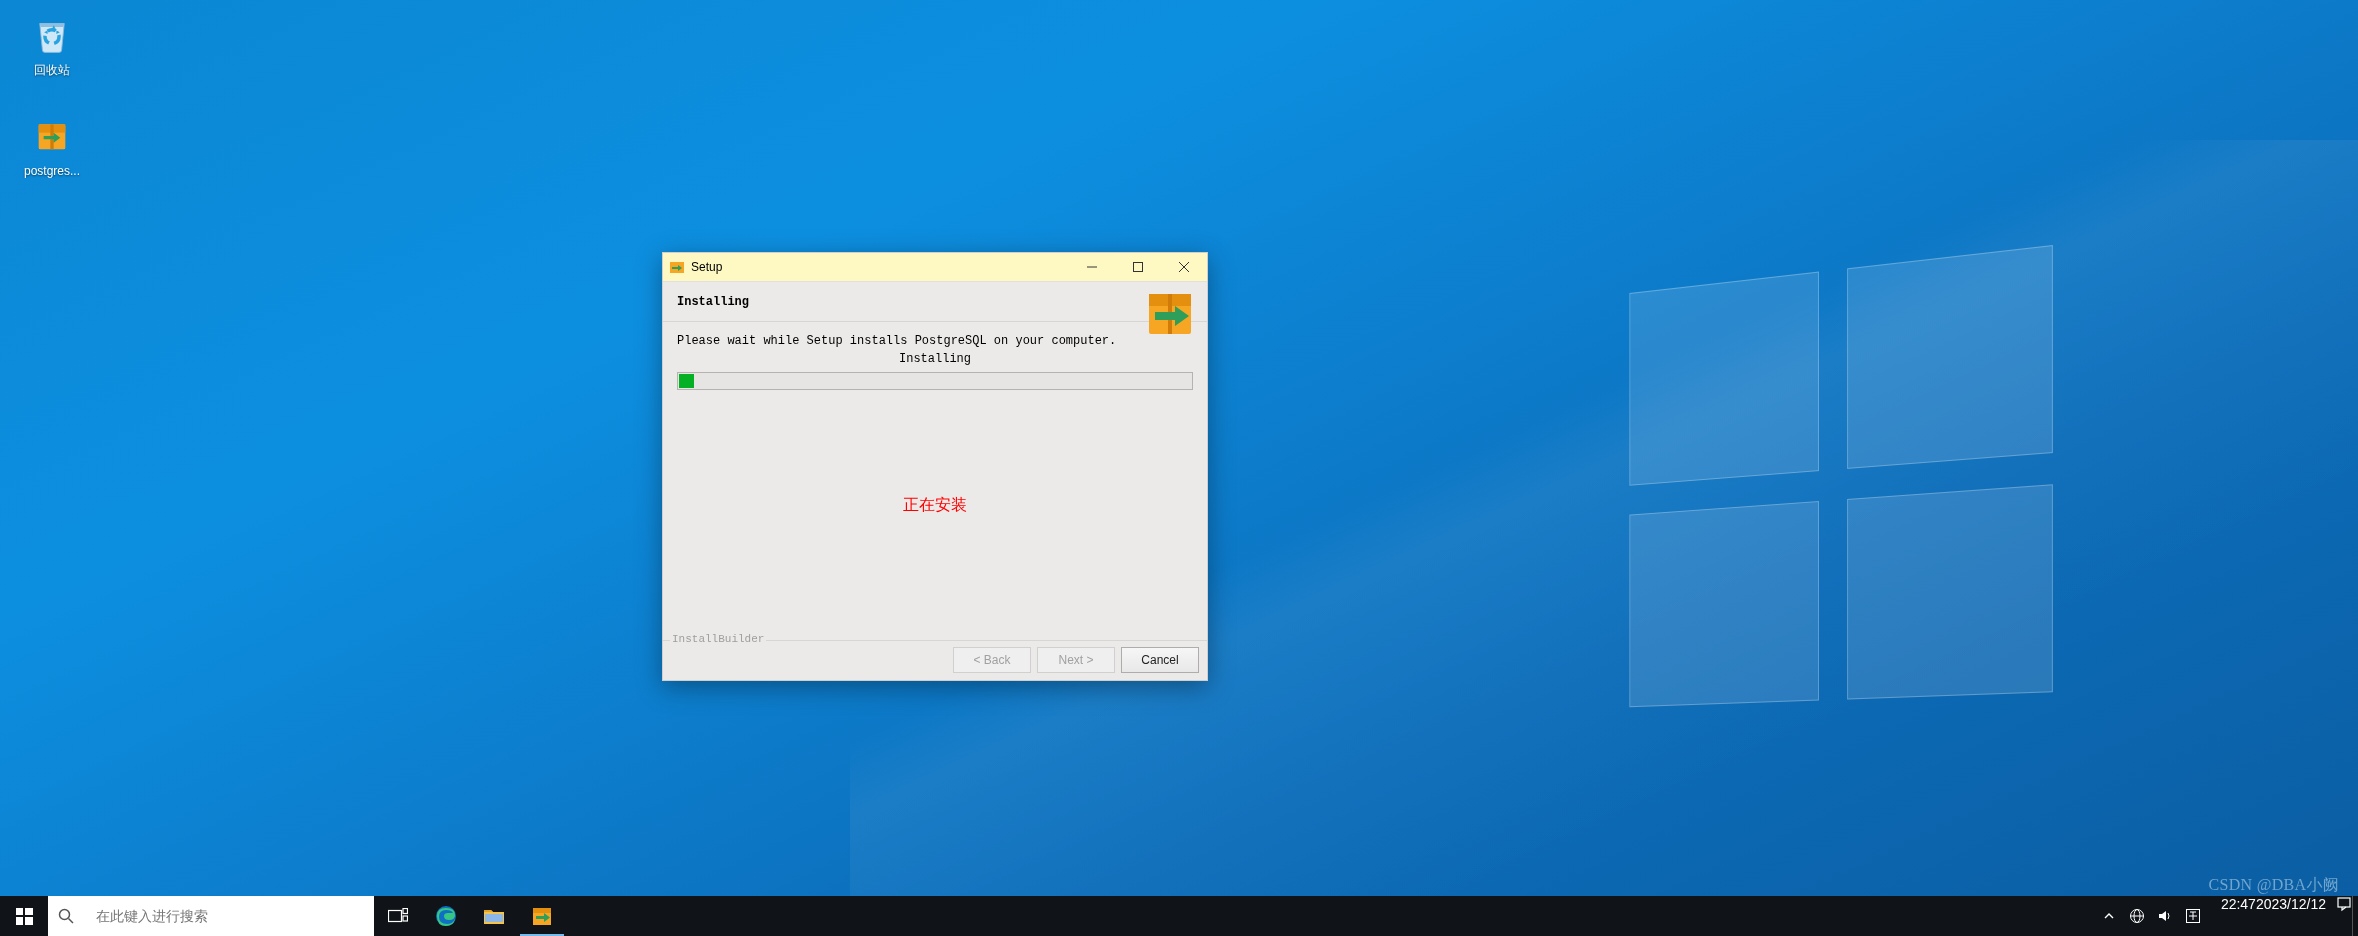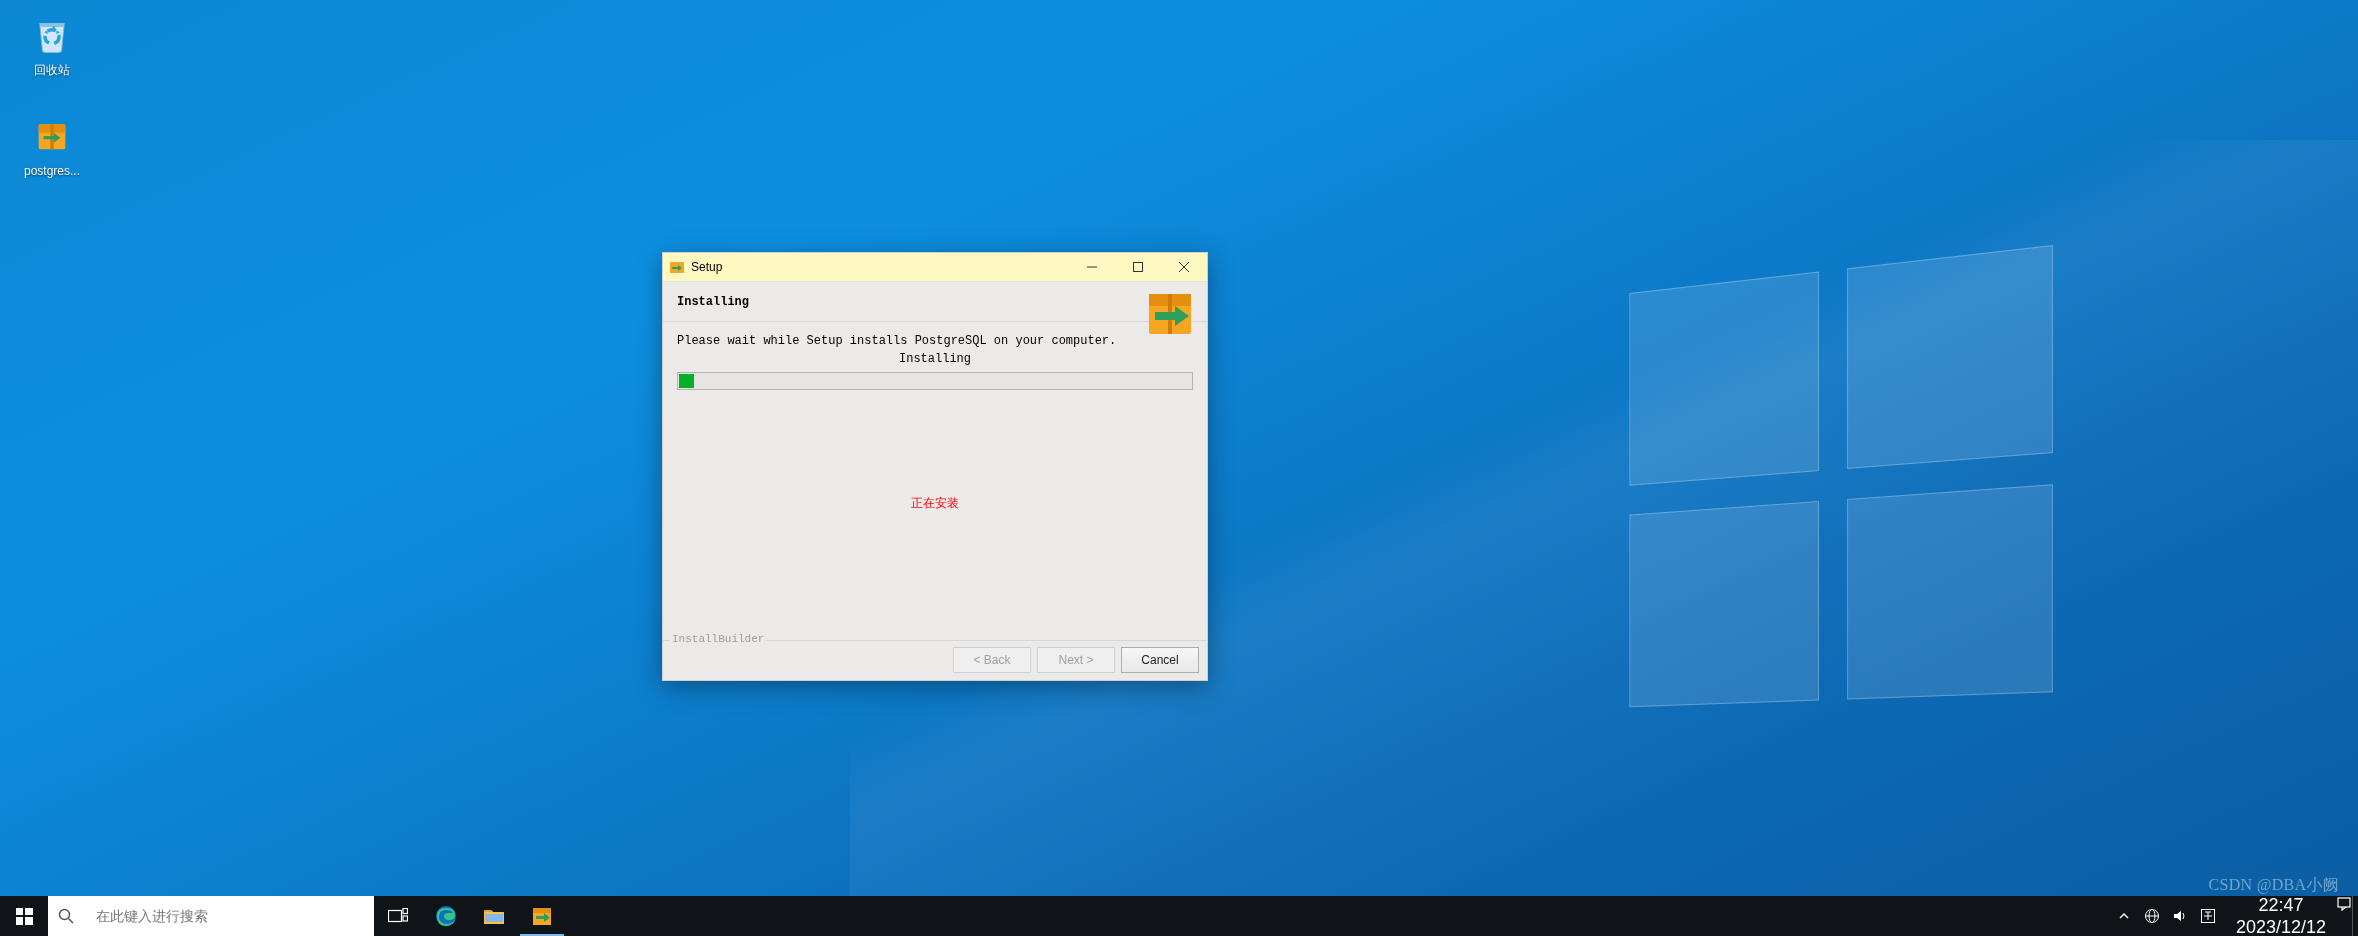--- a/index.html
+++ b/index.html
@@ -37,21 +37,21 @@
     .section-head { padding: 13px 14px 12px; display:flex; align-items:center; border-bottom:1px solid #d8d6d4; background:#eceae8; position:relative; }
     .section-head .headtxt { font-weight:bold; font-size:12px; }
     .headicon { position:absolute; right:10px; top:4px; width:54px; height:54px; }
 
     .section-body { padding: 10px 14px 0 14px; font-size:12px; line-height:1.5; }
     .line { display:block; }
     .center { text-align:center; }
     .progressbar { margin-top:4px; width:100%; height:18px; border:1px solid #b5b2b0; background:#e7e5e3; position:relative; }
     .progressbar .fill { position:absolute; left:1px; top:1px; bottom:1px; background:#06b025; }
 
-    .annotation { position:absolute; left:0; right:0; top:242px; text-align:center; color:#ff0000; font-size:12px; font-family:"Microsoft YaHei","SimSun",sans-serif; }
+    .annotation { position:absolute; left:0; right:0; top:242px; text-align:center; color:#ff0000; font-size:16px; font-family:"Microsoft YaHei","SimSun",sans-serif; }
 
     .footer { position:absolute; left:0; right:0; bottom:0; height:40px; border-top:1px solid #d8d6d4; }
     .brand { position:absolute; left:7px; top:-8px; font-size:11px; color:#a09e9c; background:#eceae8; padding:0 2px; }
     .buttons { position:absolute; right:8px; bottom:7px; display:flex; gap:6px; }
     .btn { width:78px; height:26px; border:1px solid #adadad; background:linear-gradient(#f6f6f6,#e8e8e8); font-size:12px; font-family:"SimSun","Segoe UI",sans-serif; color:#222; display:flex; align-items:center; justify-content:center; cursor:pointer;}
     .btn[disabled] { color:#a0a0a0; background:#efefef; border-color:#d0d0d0; cursor:default; }
 
     
     .taskbar { position:absolute; left:0; right:0; bottom:0; height:40px; background:#101318; display:flex; align-items:stretch; color:#fff; font-size:12px; }
     .startbtn { width:48px; display:flex; align-items:center; justify-content:center; }
@@ -60,21 +60,21 @@
     .searchbox { width:326px; background:#fff; display:flex; align-items:center; padding:0 10px; gap:22px; }
     .searchbox svg { width:16px; height:16px; color:#555; }
     .searchbox input { border:none; outline:none; font-size:14px; color:#666; flex:1; font-family:"Microsoft YaHei",sans-serif; background:transparent; }
     .tvbtn { width:48px; display:flex; align-items:center; justify-content:center; }
     .tbicon { width:48px; display:flex; align-items:center; justify-content:center; cursor:pointer; position:relative; }
     .tbicon.active::after { content:""; position:absolute; left:2px; right:2px; bottom:0; height:2px; background:#76b9ed; }
     .tbicon svg, .tbicon .appico { width:24px; height:24px; }
     .spacer { flex:1; }
     .tray { display:flex; align-items:center; padding:0 4px; gap:0; }
     .tray .trayitem { width:28px; height:40px; display:flex; align-items:center; justify-content:center; cursor:pointer; }
-    .clock { text-align:center; font-size:18px; line-height:1.25; padding:0 10px; display:flex; flex-direction:column; justify-content:center; cursor:pointer; }
+    .clock { text-align:center; font-size:14px; line-height:1.25; padding:0 10px; display:flex; flex-direction:row; justify-content:center; cursor:pointer; }
     .showdesk { width:6px; border-left:1px solid #555; cursor:pointer; }
     .watermark { position:absolute; right:19px; bottom:40px; color:rgba(140,150,160,0.75); font-size:16px; font-family:Liberation Serif, serif; letter-spacing:0.3px; mix-blend-mode:screen; }
   </style>
 </head>
 <body>
 
 <div class="wallpaper">
   <div class="light-ray"></div>
   <div class="winlogo">
     <div></div>

